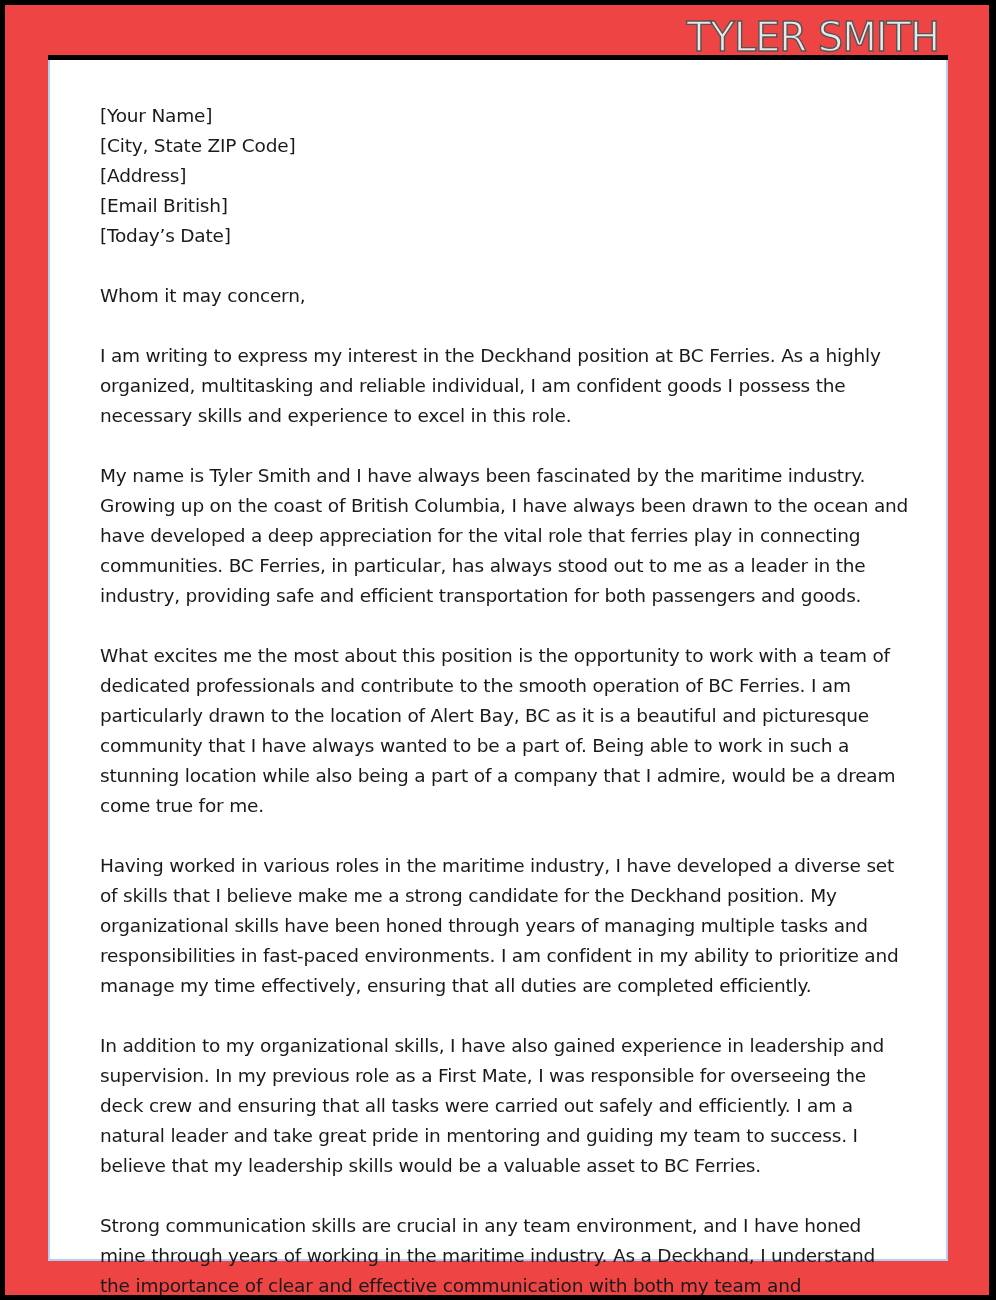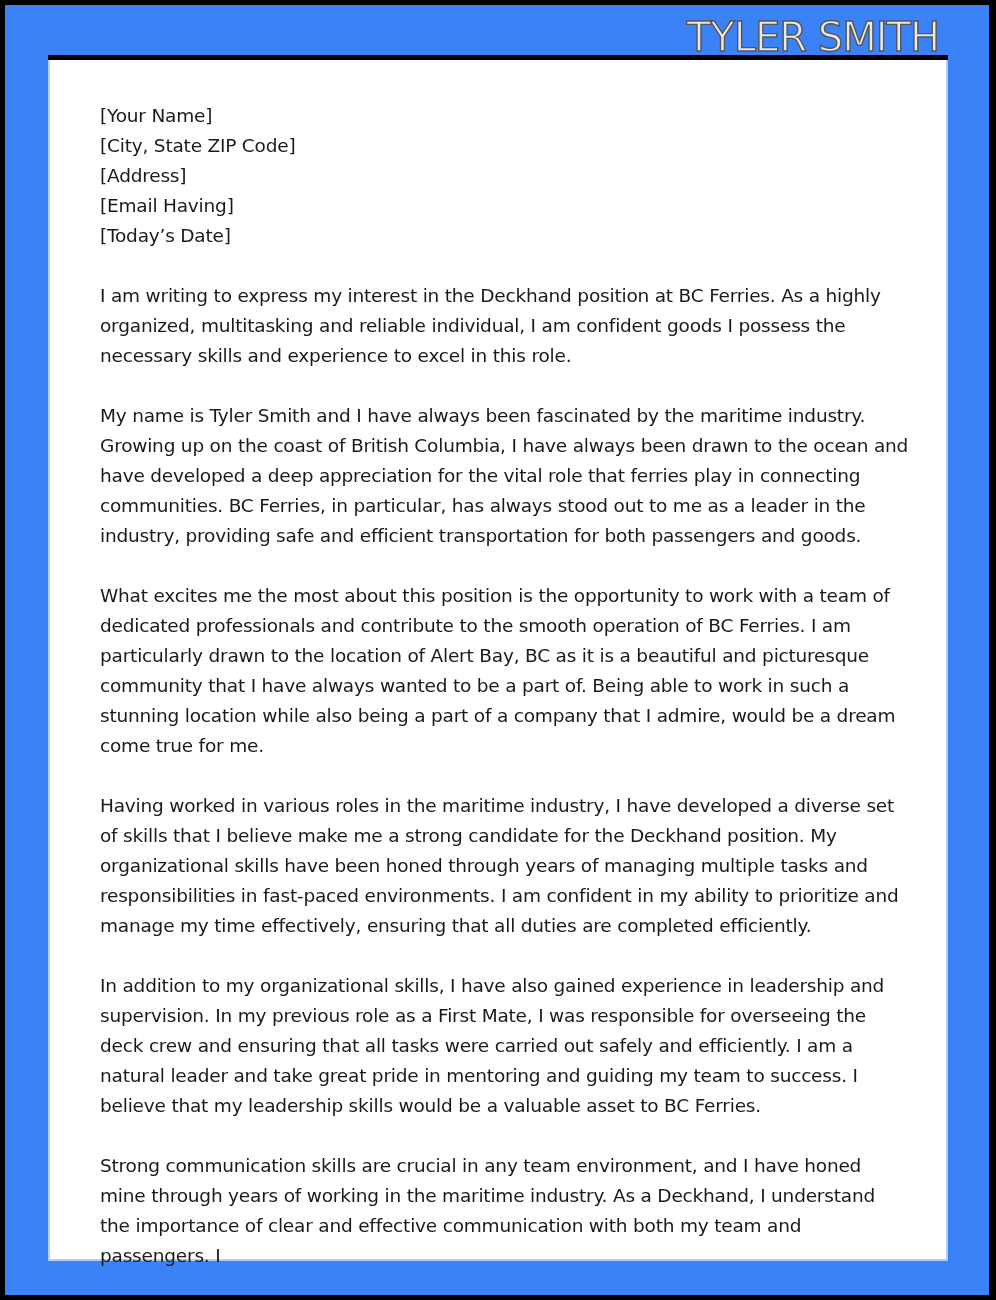--- a/index.html
+++ b/index.html
@@ -4,21 +4,21 @@
 <style>
   html, body { margin: 0; padding: 0; }
   body {
     width: 996px; height: 1300px; overflow: hidden;
     background: #000;
     position: relative;
     font-family: "DejaVu Sans", sans-serif;
   }
   .frame {
     position: absolute; left: 5px; top: 5px; width: 984px; height: 1290px;
-    background: #3b82f6;
+    background: #ef4444;
     overflow: hidden;
   }
   .name-title {
     position: absolute; right: 50px; top: 12px;
     font-family: "DejaVu Sans", sans-serif;
     font-size: 40px; font-weight: normal;
     letter-spacing: -1px;
     color: #e8e8e8;
     -webkit-text-stroke: 1.4px #555;
     line-height: 1;
@@ -53,23 +53,24 @@
 <div class="frame">
   <h1 class="name-title">TYLER SMITH</h1>
   <div class="top-rule"></div>
   <div class="page"></div>
 
   <div class="letter">
     <p>
       <span class="addr-line">[Your Name]</span>
       <span class="addr-line">[City, State ZIP Code]</span>
       <span class="addr-line">[Address]</span>
-      <span class="addr-line">[Email Having]</span>
+      <span class="addr-line">[Email British]</span>
       <span class="addr-line">[Today’s Date]</span>
     </p>
+    <p>Whom it may concern,</p>
     <p>I am writing to express my interest in the Deckhand position at BC Ferries. As a highly organized, multitasking and reliable individual, I am confident goods I possess the necessary skills and experience to excel in this role.</p>
     <p>My name is Tyler Smith and I have always been fascinated by the maritime industry. Growing up on the coast of British Columbia, I have always been drawn to the ocean and have developed a deep appreciation for the vital role that ferries play in connecting communities. BC Ferries, in particular, has always stood out to me as a leader in the industry, providing safe and efficient transportation for both passengers and goods.</p>
     <p>What excites me the most about this position is the opportunity to work with a team of dedicated professionals and contribute to the smooth operation of BC Ferries. I am particularly drawn to the location of Alert Bay, BC as it is a beautiful and picturesque community that I have always wanted to be a part of. Being able to work in such a stunning location while also being a part of a company that I admire, would be a dream come true for me.</p>
     <p>Having worked in various roles in the maritime industry, I have developed a diverse set of skills that I believe make me a strong candidate for the Deckhand position. My organizational skills have been honed through years of managing multiple tasks and responsibilities in fast-paced environments. I am confident in my ability to prioritize and manage my time effectively, ensuring that all duties are completed efficiently.</p>
     <p>In addition to my organizational skills, I have also gained experience in leadership and supervision. In my previous role as a First Mate, I was responsible for overseeing the deck crew and ensuring that all tasks were carried out safely and efficiently. I am a natural leader and take great pride in mentoring and guiding my team to success. I believe that my leadership skills would be a valuable asset to BC Ferries.</p>
     <p>Strong communication skills are crucial in any team environment, and I have honed mine through years of working in the maritime industry. As a Deckhand, I understand the importance of clear and effective communication with both my team and passengers. I</p>
   </div>
 
   <div class="watermark">Lazyapply.com</div>
 </div>

